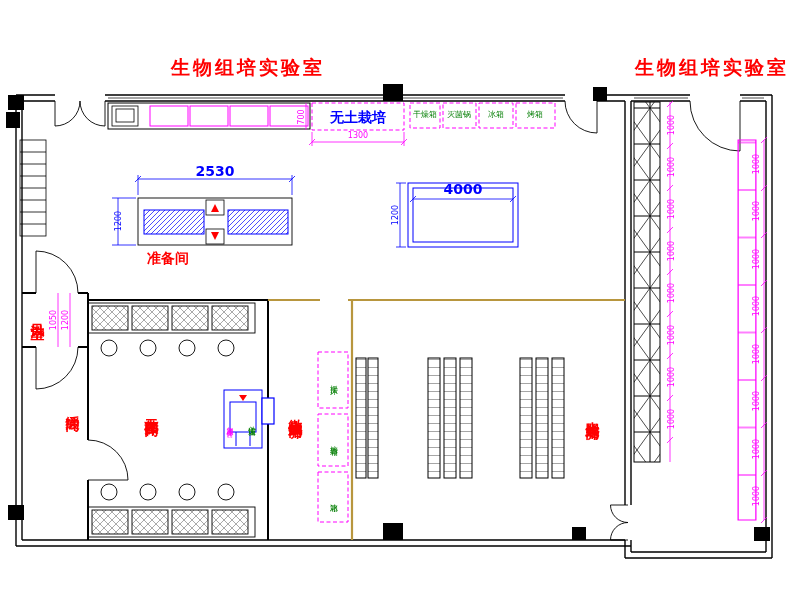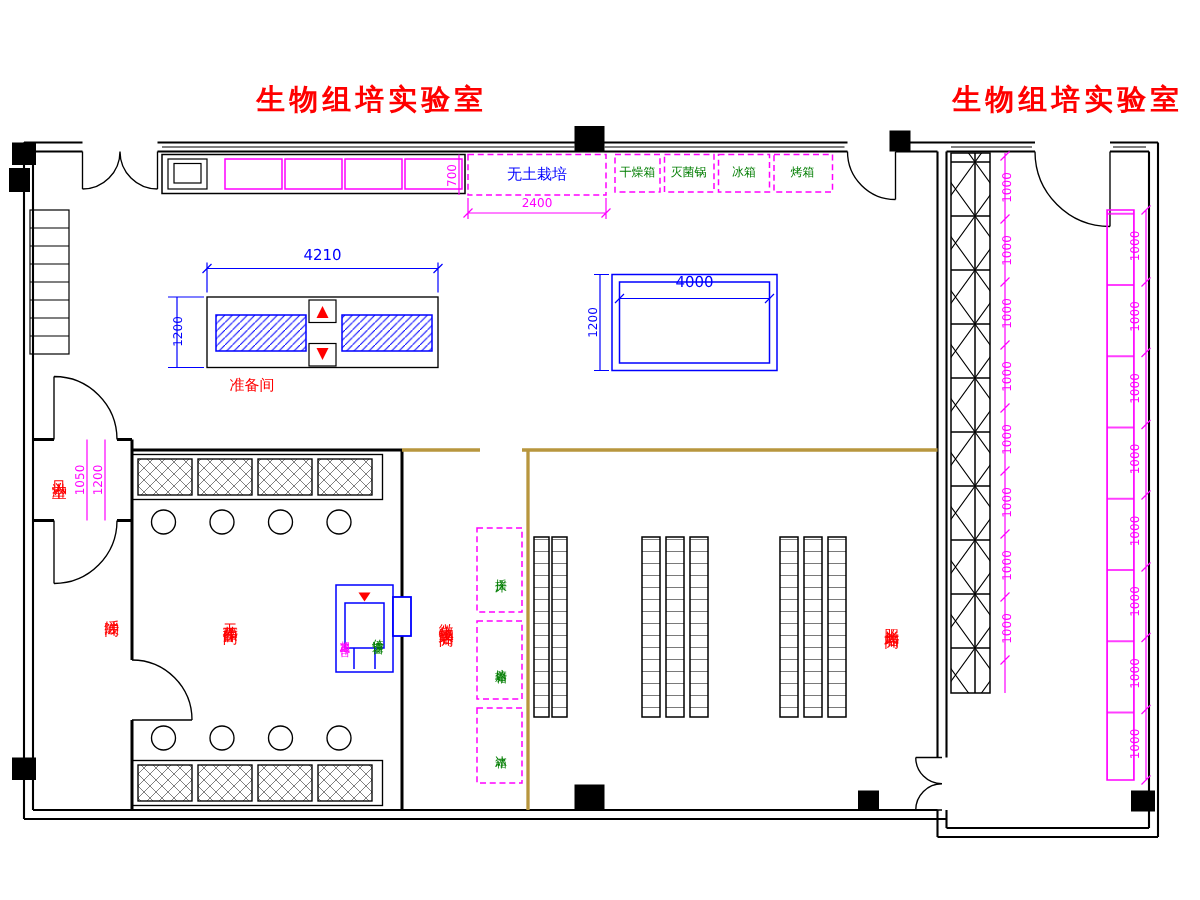--- a/index.html
+++ b/index.html
@@ -5,21 +5,21 @@
   * { margin:0; padding:0; box-sizing:border-box; }
   html,body { background:#ffffff; font-family:"DejaVu Sans","Liberation Sans",sans-serif; }
   .plan { position:relative; width:800px; height:600px; background:#fff; overflow:hidden; }
   .plan svg { position:absolute; left:0; top:0; }
   .lbl { position:absolute; transform:translate(-50%,-50%); white-space:nowrap; line-height:1; }
   .vert { writing-mode:vertical-rl; text-orientation:upright; letter-spacing:1px; }
   .rot { transform:translate(-50%,-50%) rotate(-90deg); }
   .red { color:#ff0000; } .blue { color:#0000ff; }
   .mag { color:#ff00ff; } .green { color:#007d00; }
   .title { font-size:19px; font-weight:bold; letter-spacing:3px; }
-  .s9 { font-size:10px; } .s8 { font-size:8px; } .s7 { font-size:7px; }
+  .s9 { font-size:14px;font-weight:bold; } .s8 { font-size:8px; } .s7 { font-size:7px; }
 </style>
 </head>
 <body>
 
 <div class="plan">
 
 <svg width="800" height="600" viewBox="0 0 800 600">
   <defs>
     <pattern id="xcell" width="26" height="36" patternUnits="userSpaceOnUse">
       <rect width="26" height="36" fill="none" stroke="#000" stroke-width="1"></rect>
@@ -213,25 +213,25 @@
 <div class="lbl s8 green" style="left:425px;top:115px;">干燥箱</div>
 <div class="lbl s8 green" style="left:459px;top:115px;">灭菌锅</div>
 <div class="lbl s8 green" style="left:496px;top:115px;">冰箱</div>
 <div class="lbl s8 green" style="left:535px;top:115px;">烤箱</div>
 <div class="lbl s7 mag vert" style="left:229px;top:424px;">超净工作台</div>
 <div class="lbl s8 green vert" style="left:251px;top:421px;">传递窗</div>
 <div class="lbl s8 green vert" style="left:333px;top:380px;">摇床</div>
 <div class="lbl s8 green vert" style="left:333px;top:441px;">培养箱</div>
 <div class="lbl s8 green vert" style="left:333px;top:498px;">冰箱</div>
 
-<div class="lbl s9 blue" style="left:215px;top:171px;">4210</div>
+<div class="lbl s9 blue" style="left:215px;top:171px;">2530</div>
 <div class="lbl s8 blue rot" style="left:119px;top:221px;">1200</div>
 <div class="lbl s9 blue" style="left:463px;top:189px;">4000</div>
 <div class="lbl s8 blue rot" style="left:396px;top:215px;">1200</div>
-<div class="lbl s8 mag" style="left:358px;top:136px;">2400</div>
+<div class="lbl s8 mag" style="left:358px;top:136px;">1300</div>
 <div class="lbl s8 mag rot" style="left:302px;top:117px;">700</div>
 <div class="lbl s8 mag rot" style="left:54px;top:320px;">1050</div>
 <div class="lbl s8 mag rot" style="left:66px;top:320px;">1200</div>
 
 <div class="lbl s8 mag rot" style="left:672px;top:125px;">1000</div>
 <div class="lbl s8 mag rot" style="left:672px;top:167px;">1000</div>
 <div class="lbl s8 mag rot" style="left:672px;top:209px;">1000</div>
 <div class="lbl s8 mag rot" style="left:672px;top:251px;">1000</div>
 <div class="lbl s8 mag rot" style="left:672px;top:293px;">1000</div>
 <div class="lbl s8 mag rot" style="left:672px;top:335px;">1000</div>

